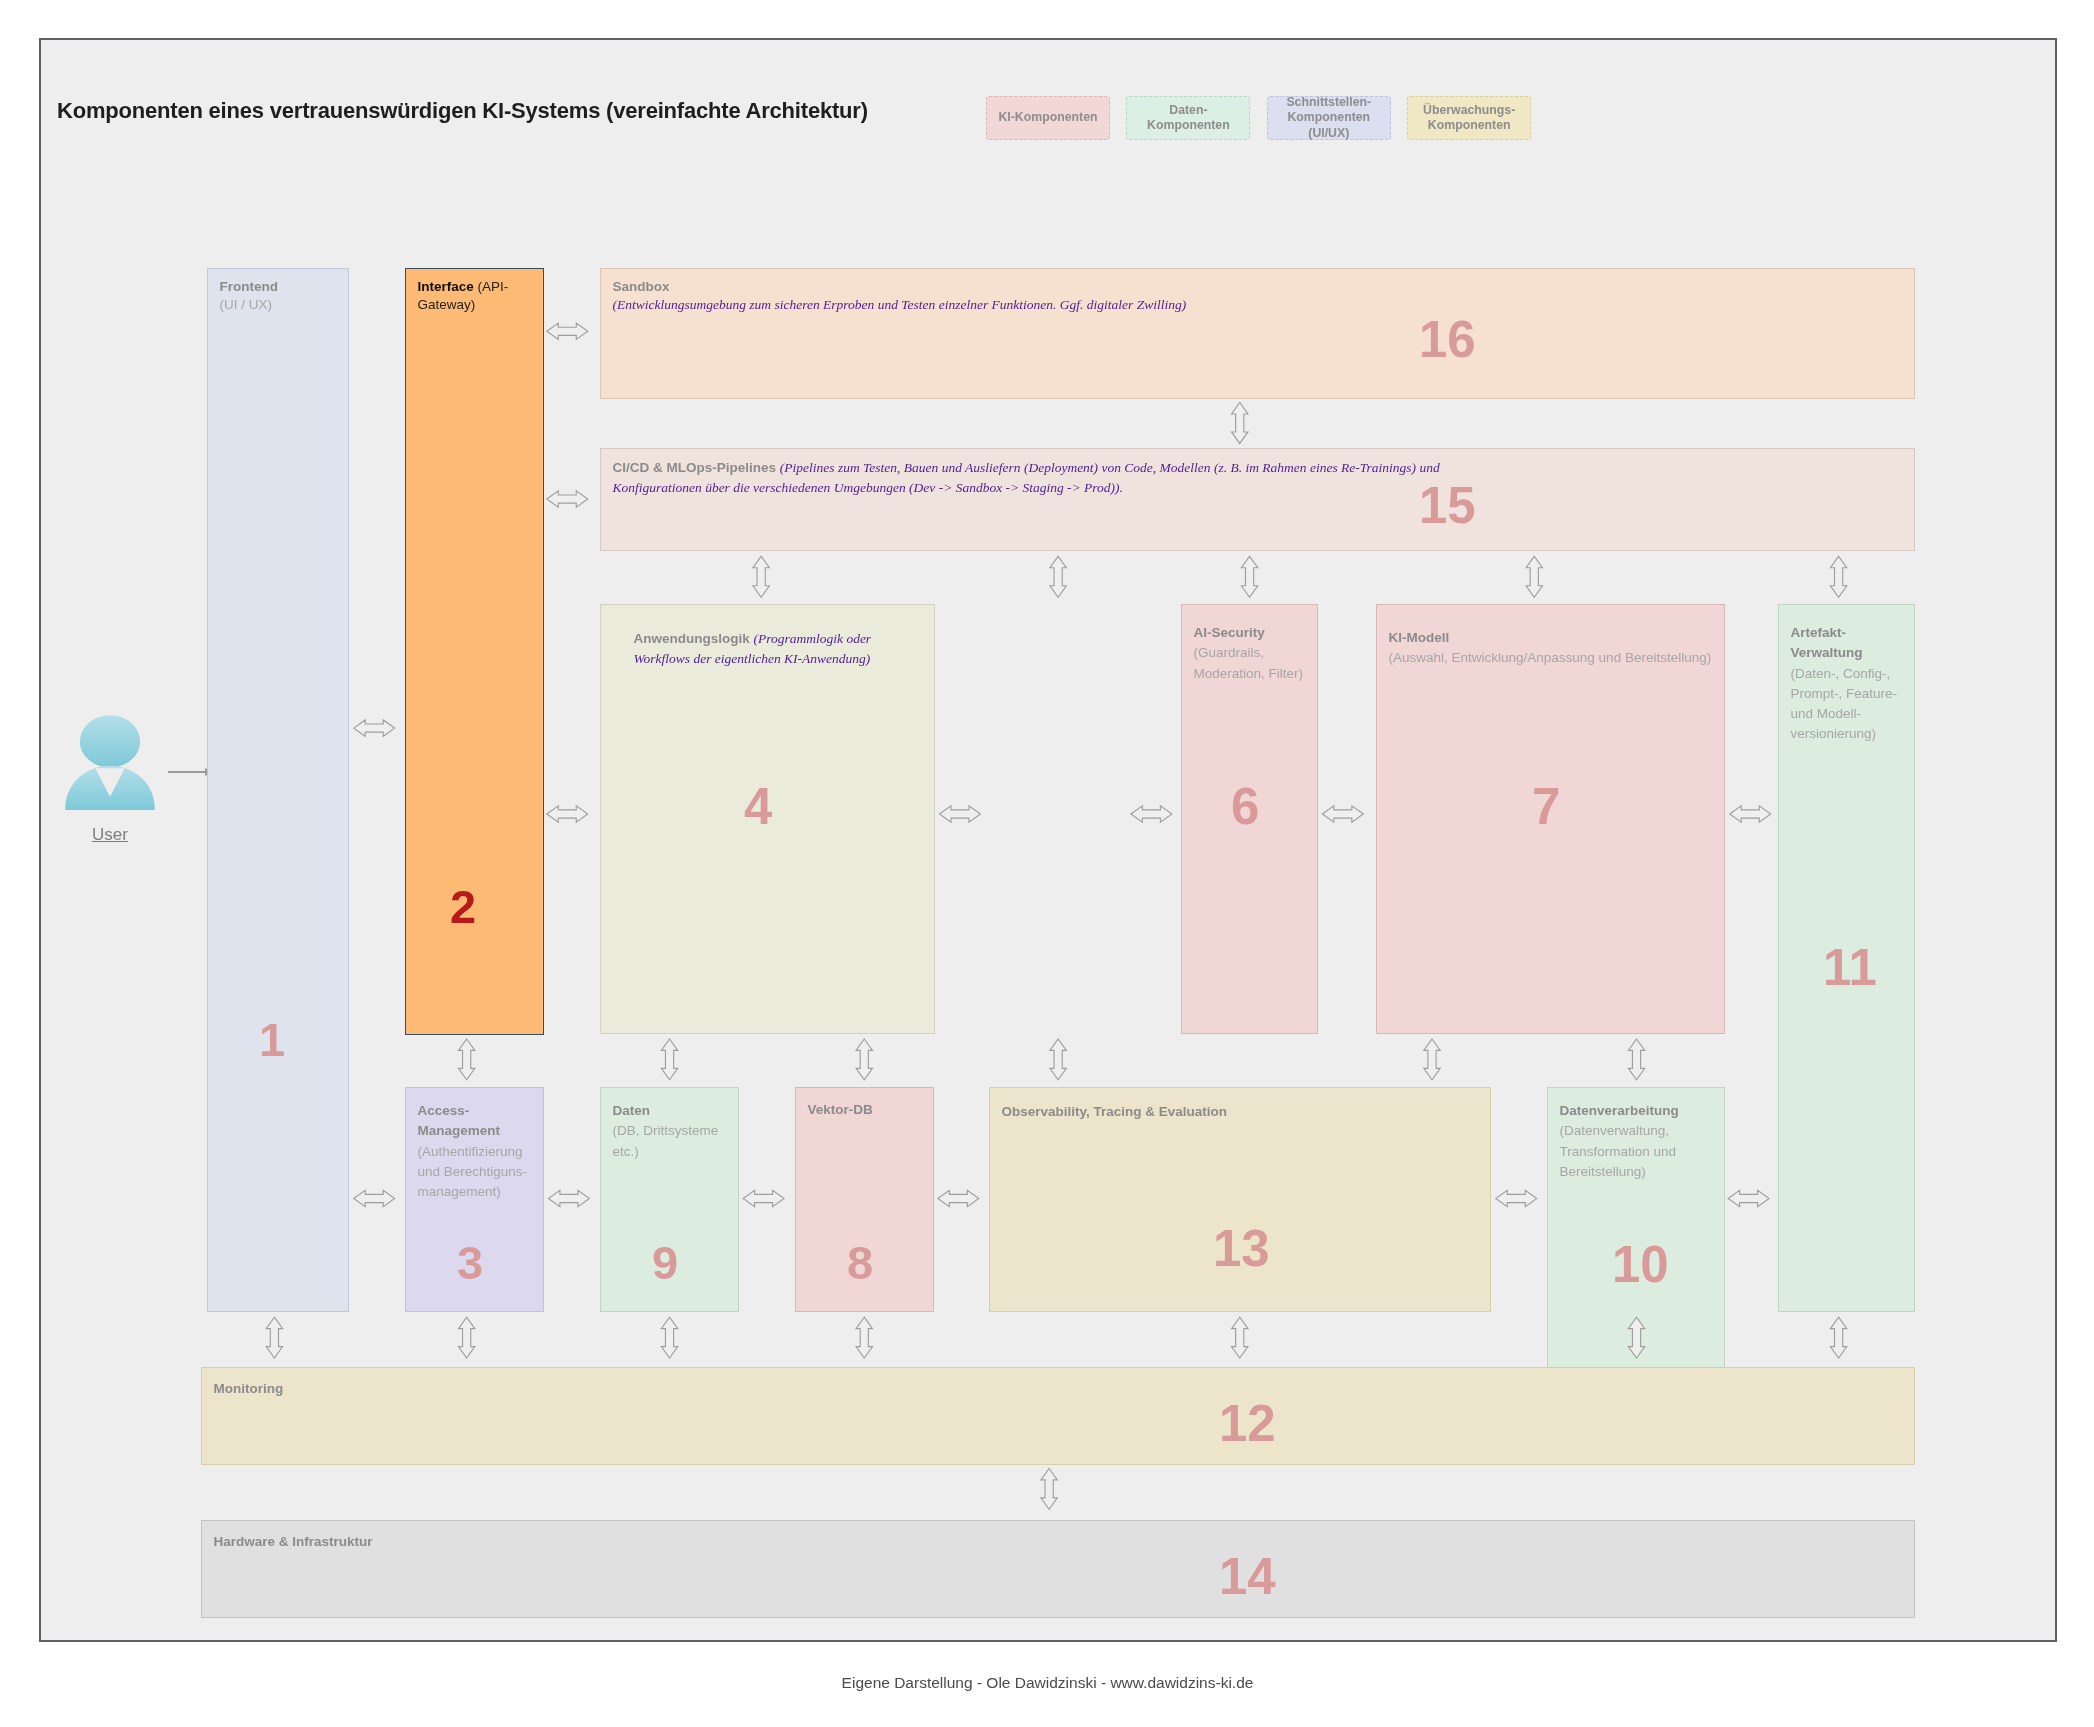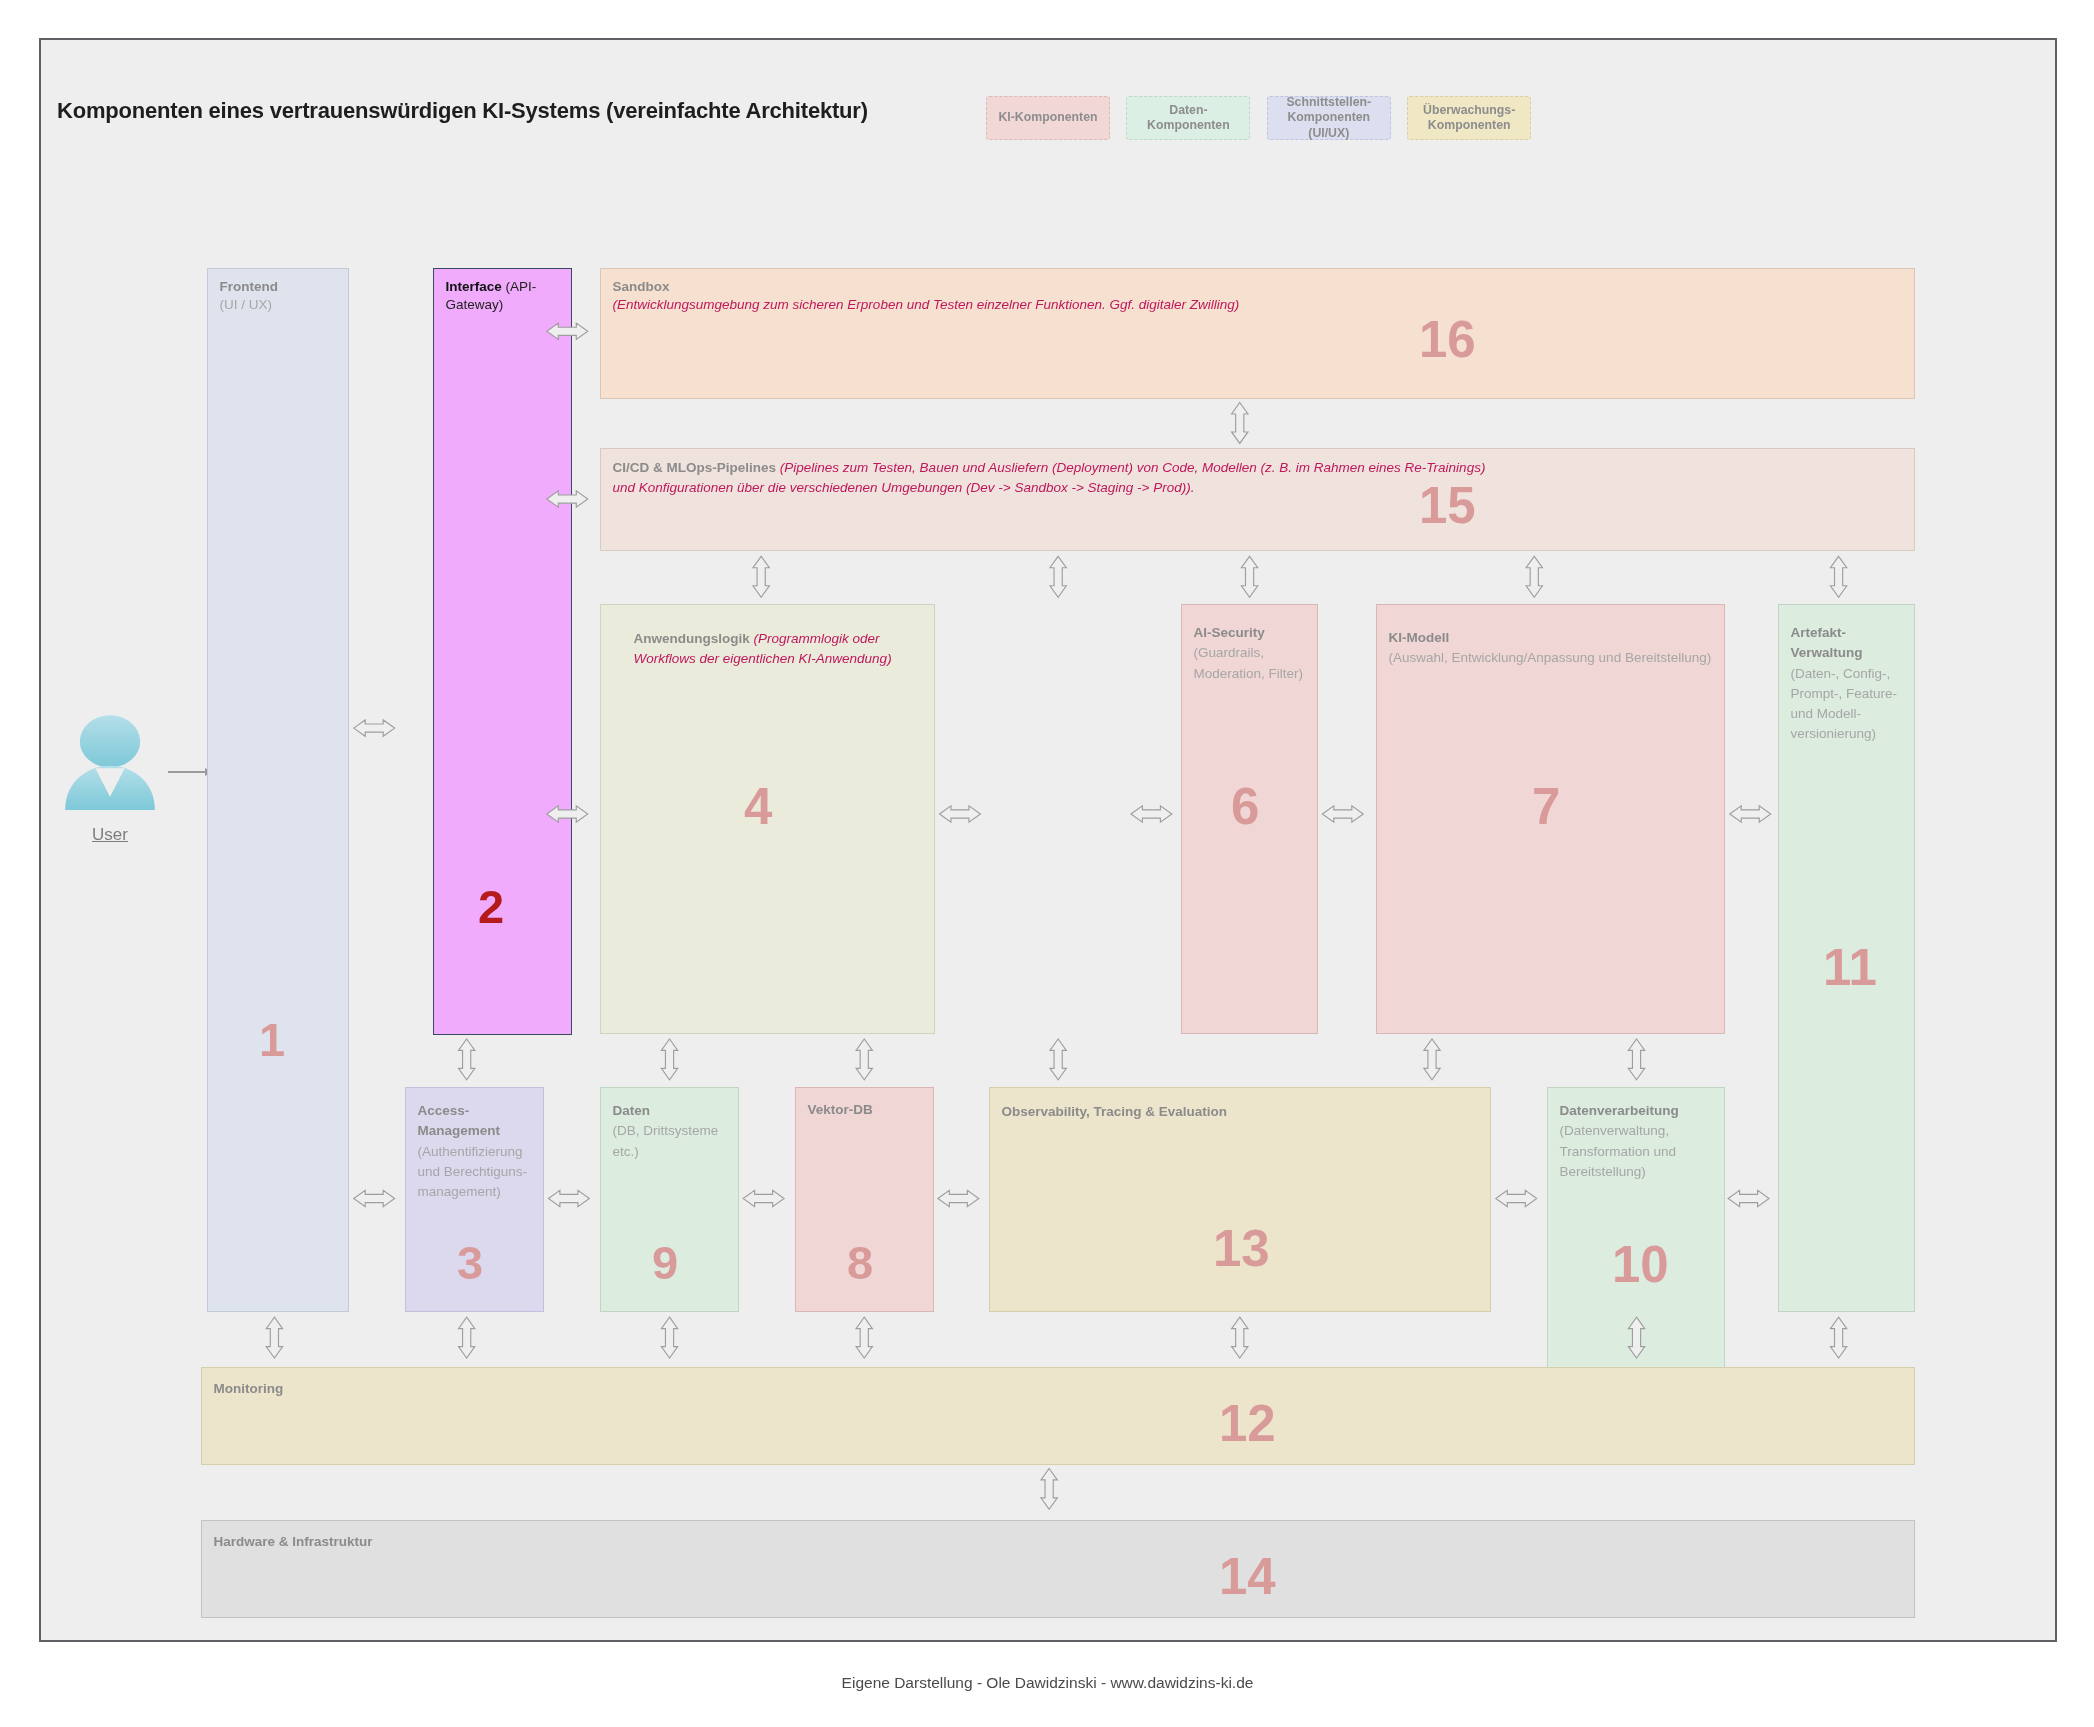--- a/index.html
+++ b/index.html
@@ -80,38 +80,38 @@
     position: absolute;
     left: 11.5px;
     top: 9px;
     right: 9.8px;
     font-size: 13.5px;
     line-height: 1.35;
     color: #939393;
   }
   .blk .hd b { font-weight: bold; color: #8b8b8b; }
   .blk .hd .sub { font-weight: normal; color: #a6a6a6; }
-  .blk .hd .ital { font-style: italic; color: #be185d; }
+  .blk .hd .ital { font-style: italic; color: #4c1d95; font-family: Liberation Serif, serif; }
   .num {
     position: absolute;
     font-size: 47px;
     font-weight: bold;
     color: #d99a9a;
     line-height: 1;
     user-select: none;
   }
   .num.big { font-size: 51px; }
   .num.dark { color: #b51b1b; }
 
   
   .f-ai      { background: #f1d6d6; border-color: #d9b7b7; }
   .f-data    { background: #dcecdf; border-color: #c0d6c4; }
   .f-iface   { background: #dfe3ee; border-color: #c2c8d8; }
   .f-iface2  { background: #dcd9ee; border-color: #c3c0dd; }
-  .f-api     { background: #f0abfc; border: 1.6px solid #3b4a63; margin-left: 28px; }
+  .f-api     { background: #fdba74; border: 1.6px solid #3b4a63; }
   .f-monit   { background: #ece5cb; border-color: #d6cfae; }
   .f-sandbox { background: #f6e0cf; border-color: #ddc5b3; }
   .f-cicd    { background: #f0e3dd; border-color: #d7cac3; }
   .f-app     { background: #ebebdc; border-color: #d2d2c1; }
   .f-hw      { background: #e0e0e0; border-color: #c2c2c2; }
 
   
   .user-wrap { position: absolute; left: 57px; top: 712px; width: 106px; text-align: center; }
   .user-label { font-size: 17px; color: #7d7d7d; margin-top: 8px; text-decoration: underline; }
   .user-arrow {

